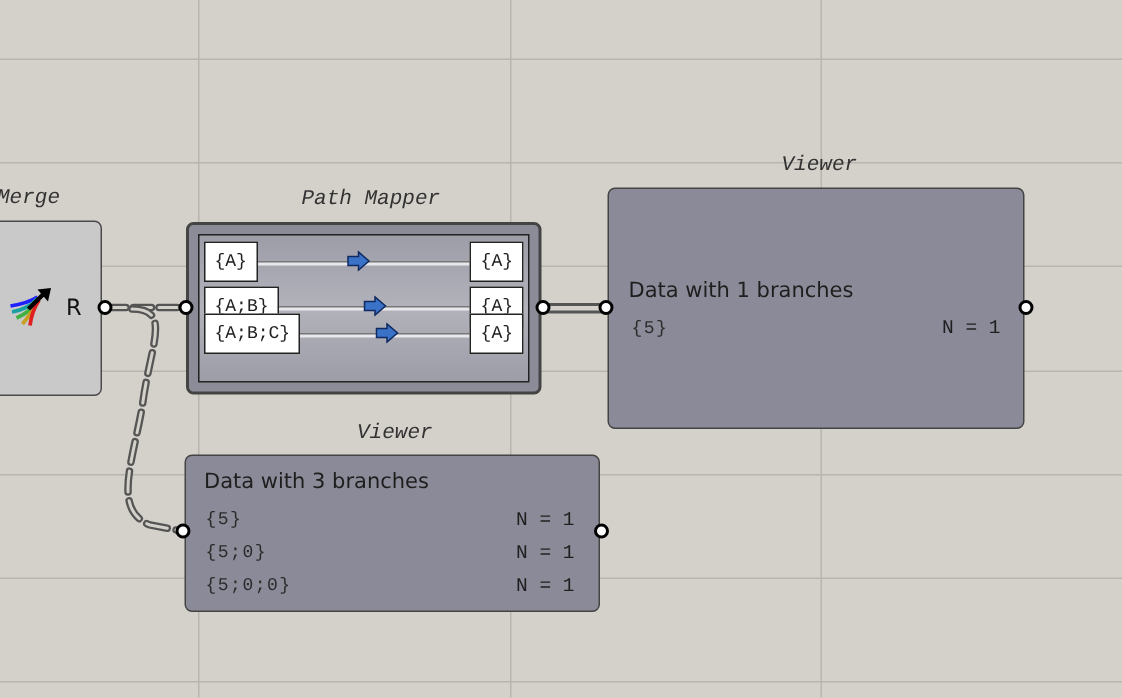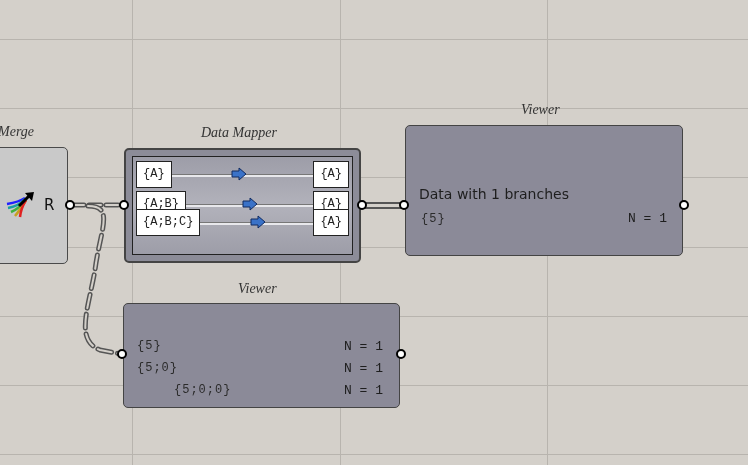--- a/index.html
+++ b/index.html
@@ -6,21 +6,21 @@
   body {
     width:748px; height:465px; position:relative; overflow:hidden;
     background:#d4d0ca;
     font-family:"DejaVu Sans", sans-serif;
   }
   .gridv { position:absolute; top:0; width:1px; height:465px; background:#b8b4ae; }
   .gridh { position:absolute; left:0; height:1px; width:748px; background:#b8b4ae; }
   .wires { position:absolute; left:0; top:0; width:748px; height:465px; pointer-events:none; }
   .label {
     position:absolute; font-style:italic; font-size:14px; color:#333;
-    font-family:Liberation Serif, serif; white-space:nowrap;
+    font-family:Liberation Mono, monospace; white-space:nowrap;
   }
   .node {
     position:absolute; border:1px solid #4a4a4a; border-radius:5px; box-sizing:border-box;
   }
   .merge { left:-10px; top:147px; width:78px; height:117px; background:#c9c9c9; }
   .merge-r { position:absolute; left:53px; top:48px; font-size:15px; color:#111; }
   .merge-icon { position:absolute; left:14px; top:42px; width:32px; height:32px; }
   .pm { left:124px; top:148px; width:237px; height:115px; background:#8c8c98; border:2px solid #444; }
   .pm-inner {
     position:absolute; left:6px; top:6px; right:6px; bottom:6px;
@@ -31,21 +31,21 @@
   .pm-line { position:absolute; left:0; right:0; top:13px; height:2px; background:#e8e8ec; border-top:1px solid #777; }
   .pm-box {
     position:absolute; top:0; height:25px; background:#fff; border:1px solid #222;
     font-family:"Liberation Mono", monospace; font-size:12px; color:#222;
     line-height:25px; padding:0 6px; white-space:nowrap;
   }
   .pm-arrow { position:absolute; top:6px; width:16px; height:14px; }
   .viewer {
     background:#8b8a98; border:1px solid #444;
   }
-  .v1 { left:405px; top:125px; width:278px; height:131px; }
+  .v1 { left:405px; top:125px; width:278px; height:161px; }
   .v2 { left:123px; top:303px; width:277px; height:105px; }
   .vtitle { position:absolute; font-size:14px; color:#1e1e1e; white-space:nowrap; }
   .vpath { position:absolute; font-family:"Liberation Mono", monospace; font-size:12px; color:#2b2b2b; letter-spacing:1px; white-space:nowrap; }
   .vcount { position:absolute; font-family:"Liberation Mono", monospace; font-size:13px; color:#1e1e1e; white-space:pre; }
 </style>
 </head>
 <body>
 
 <div class="gridv" style="left:132px"></div>
 <div class="gridv" style="left:340px"></div>
@@ -65,21 +65,21 @@
     <path d="M3 18 Q14 16 20 9" stroke="#18a0a0" stroke-width="2.5" fill="none"></path>
     <path d="M6 22 Q15 18 21 10" stroke="#40b040" stroke-width="2.5" fill="none"></path>
     <path d="M10 26 Q15 20 21 10" stroke="#c8a020" stroke-width="2.5" fill="none"></path>
     <path d="M15 27 Q16 18 21 10" stroke="#e02020" stroke-width="2.5" fill="none"></path>
     <path d="M14 16 L24 6" stroke="#000" stroke-width="3" fill="none"></path>
     <path d="M20 3 L29 2 L27 11 Z" fill="#000"></path>
   </svg>
   <span class="merge-r">R</span>
 </div>
 
-<div class="label" style="left:201px; top:125px;">Data Mapper</div>
+<div class="label" style="left:201px; top:125px;">Path Mapper</div>
 <div class="node pm">
   <div class="pm-inner">
     <div class="pm-row" style="top:4px">
       <div class="pm-line"></div>
       <div class="pm-box" style="left:0">{A}</div>
       <svg class="pm-arrow" style="left:95px" viewBox="0 0 16 14">
           <path d="M1 4 H8 V1 L15 7 L8 13 V10 H1 Z" fill="#3a72c8" stroke="#102a60" stroke-width="1"></path>
         </svg>
       <div class="pm-box" style="right:0">{A}</div>
     </div>
@@ -104,25 +104,26 @@
 
 <div class="label" style="left:521px; top:102px;">Viewer</div>
 <div class="node viewer v1">
   <div class="vtitle" style="left:13px; top:60px;">Data with 1 branches</div>
   <div class="vpath" style="left:15px; top:86px;">{5}</div>
   <div class="vcount" style="right:15px; top:85px;">N = 1</div>
 </div>
 
 <div class="label" style="left:238px; top:281px;">Viewer</div>
 <div class="node viewer v2">
+  <div class="vtitle" style="left:12px; top:9px;">Data with 3 branches</div>
   <div class="vpath" style="left:13px; top:35px;">{5}</div>
   <div class="vcount" style="right:16px; top:35px;">N = 1</div>
   <div class="vpath" style="left:13px; top:57px;">{5;0}</div>
   <div class="vcount" style="right:16px; top:57px;">N = 1</div>
-  <div class="vpath" style="left:13px; top:79px;margin-left:37px;">{5;0;0}</div>
+  <div class="vpath" style="left:13px; top:79px;">{5;0;0}</div>
   <div class="vcount" style="right:16px; top:79px;">N = 1</div>
 </div>
 
 <svg class="wires" viewBox="0 0 748 465">
 
   <path d="M72 205 L122 205" stroke="#555" stroke-width="5" fill="none" stroke-dasharray="12 5" stroke-linecap="round"></path>
   <path d="M72 205 L122 205" stroke="#d4d0ca" stroke-width="2" fill="none" stroke-dasharray="12 5" stroke-linecap="round"></path>
 
   <path d="M88 206 C115 206, 100 230, 95 270 C88 310, 75 340, 100 350 L121 354" stroke="#555" stroke-width="5" fill="none" stroke-dasharray="14 6" stroke-linecap="round"></path>
   <path d="M88 206 C115 206, 100 230, 95 270 C88 310, 75 340, 100 350 L121 354" stroke="#d4d0ca" stroke-width="2" fill="none" stroke-dasharray="14 6" stroke-linecap="round"></path>

